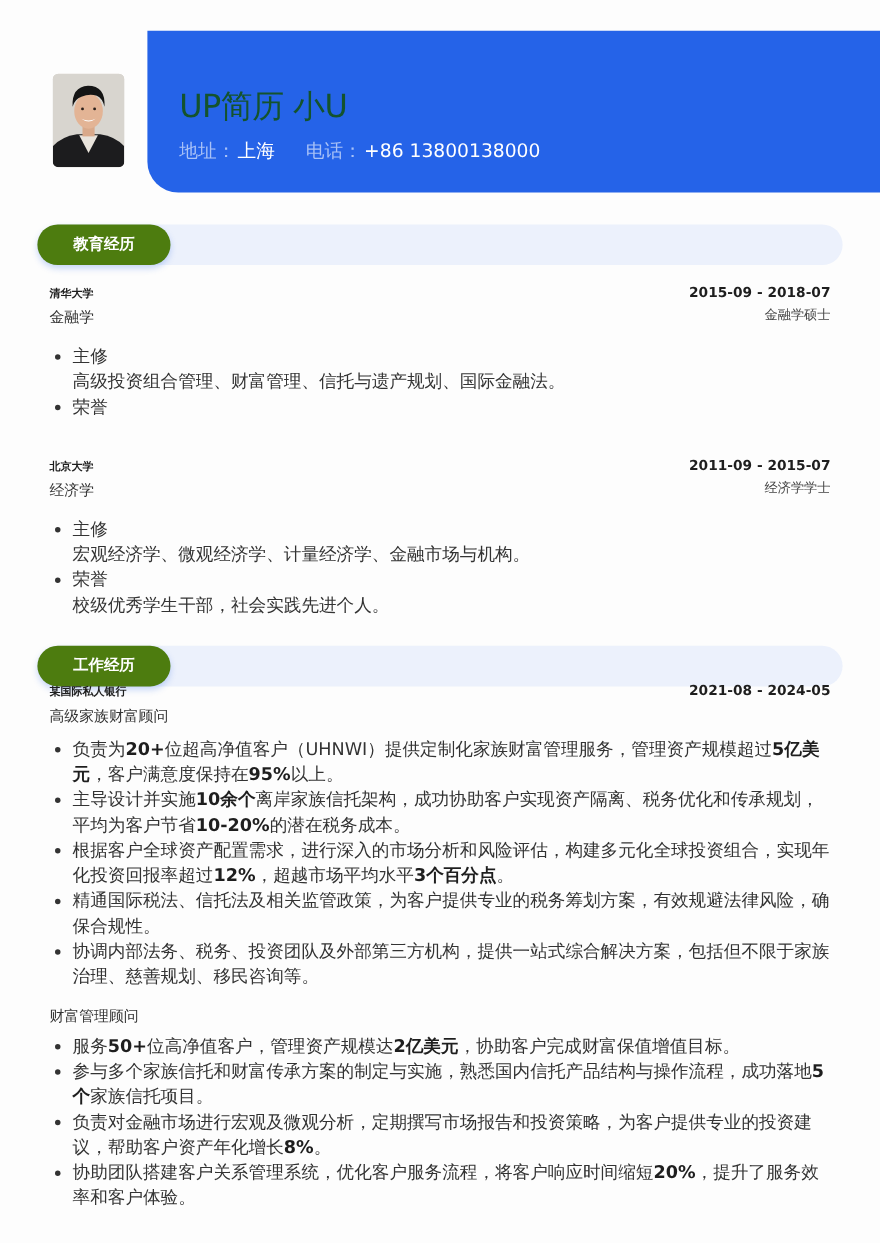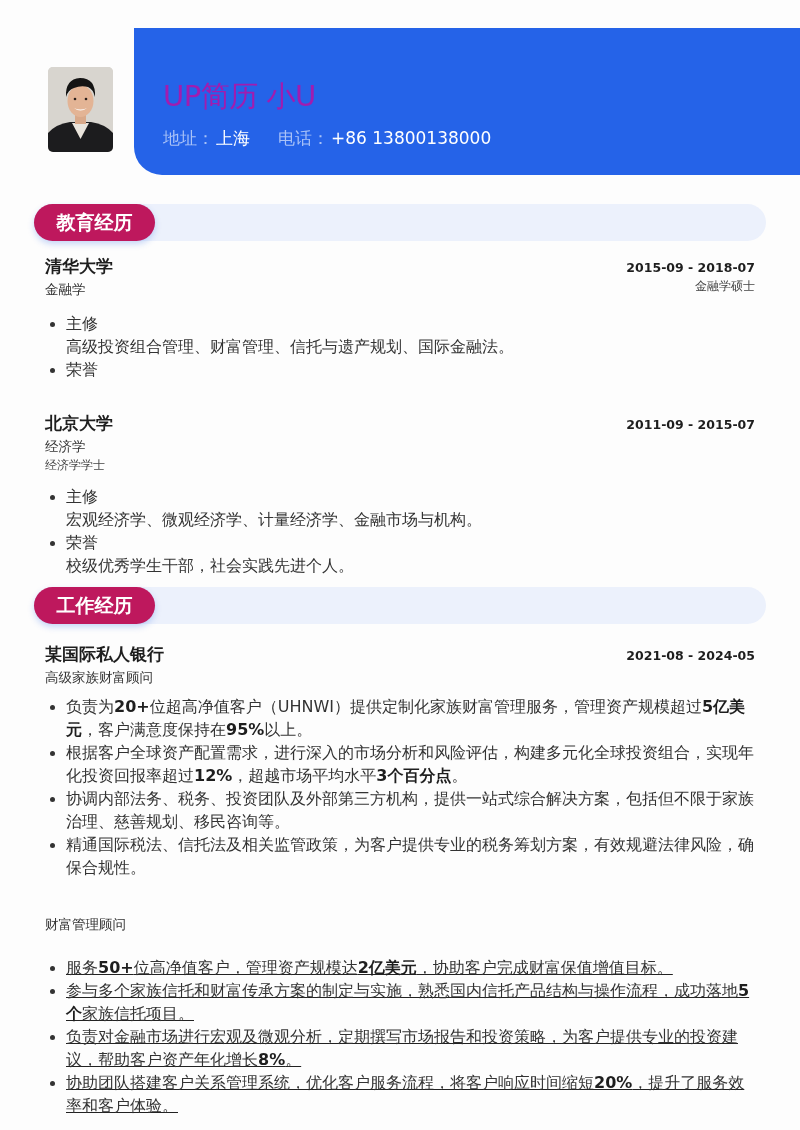--- a/index.html
+++ b/index.html
@@ -9,48 +9,48 @@
   .header-band {
     position: absolute; left: 134px; top: 28px; width: 666px; height: 147px;
     background: #2563e8; border-bottom-left-radius: 28px;
   }
   .photo {
     position: absolute; left: 48px; top: 67px; width: 65px; height: 85px;
     border-radius: 5px; overflow: hidden; background: #d9d6d0;
   }
   .photo svg { display: block; width: 100%; height: 100%; }
   .name {
-    position: absolute; left: 163px; top: 76px; color: #a21caf;
+    position: absolute; left: 163px; top: 76px; color: #14532d;
     font-size: 29px; font-weight: 500; letter-spacing: -0.5px; line-height: 40px;
   }
   .contact {
     position: absolute; left: 163px; top: 129px; font-size: 17px; color: #fff;
     display: flex; gap: 0; white-space: nowrap; line-height: 18px;
   }
   .contact .item { display: flex; margin-right: 28px; }
   .contact .lbl { color: #a9c2f7; margin-right: 2px; }
   .contact .val { color: #ffffff; }
 
   .section-head {
     position: absolute; left: 34px; width: 732px; height: 37px;
   }
   .section-head .track {
     position: absolute; left: 0; top: 0; right: 0; bottom: 0;
     background: #ecf1fc; border-radius: 18.5px;
   }
   .section-head .pill {
     position: absolute; left: 0; top: 0; width: 121px; height: 37px;
-    background: #be185d; border-radius: 18.5px; color: #fff;
-    font-size: 19px; font-weight: bold; text-align: center; line-height: 37px;
+    background: #4d7c0f; border-radius: 18.5px; color: #fff;
+    font-size: 14px; font-weight: bold; text-align: center; line-height: 37px;
     box-shadow: 0 3px 6px rgba(37,99,232,0.25);
   }
 
   .entry { position: absolute; left: 45px; width: 710px; }
   .entry-row { display: flex; justify-content: space-between; align-items: baseline; }
-  .entry .org { font-size: 17px; font-weight: bold; color: #1e1e1e; line-height: 20px; }
+  .entry .org { font-size: 10px; font-weight: bold; color: #1e1e1e; line-height: 20px; }
   .entry .date { font-size: 12.5px; font-weight: bold; color: #1e1e1e; line-height: 20px; }
   .entry .sub { font-size: 13.5px; color: #333; line-height: 22px; }
   .entry .degree { font-size: 12px; color: #444; line-height: 16px; }
 
   ul.bullets { list-style: none; margin-top: 10px; }
   ul.bullets li {
     position: relative; padding-left: 21px; font-size: 16px; color: #333;
     line-height: 23px; margin-bottom: 0px;
   }
   ul.bullets li::before {
@@ -115,56 +115,57 @@
       <div>荣誉</div>
     </li>
   </ul>
 </div>
 
 <div class="entry" style="top:413px;">
   <div class="entry-row">
     <span class="org">北京大学</span>
     <span class="date">2011-09 - 2015-07</span>
   </div>
-  <div class="entry-row" style="align-items:flex-start;flex-direction:column;">
+  <div class="entry-row" style="align-items:flex-start;">
     <span class="sub">经济学</span>
     <span class="degree">经济学学士</span>
   </div>
   <ul class="bullets edu" style="margin-top:12px;">
     <li>
       <div>主修</div>
       <div>宏观经济学、微观经济学、计量经济学、金融市场与机构。</div>
     </li>
     <li>
       <div>荣誉</div>
       <div>校级优秀学生干部，社会实践先进个人。</div>
     </li>
   </ul>
 </div>
 
 <div class="section-head" style="top:587px;">
   <div class="track"></div>
   <div class="pill">工作经历</div>
 </div>
 
-<div class="entry" style="top:644px;">
+<div class="entry" style="top:618px;">
   <div class="entry-row">
     <span class="org">某国际私人银行</span>
     <span class="date">2021-08 - 2024-05</span>
   </div>
   <div class="sub">高级家族财富顾问</div>
   <ul class="bullets" style="margin-top:7px;">
       <li><span>负责为</span><b>20+</b><span>位超高净值客户（UHNWI）提供定制化家族财富管理服务，管理资产规模超过</span><b>5亿美元</b><span>，客户满意度保持在</span><b>95%</b><span>以上。</span></li>
+      <li><span>主导设计并实施</span><b>10余个</b><span>离岸家族信托架构，成功协助客户实现资产隔离、税务优化和传承规划，平均为客户节省</span><b>10-20%</b><span>的潜在税务成本。</span></li>
       <li><span>根据客户全球资产配置需求，进行深入的市场分析和风险评估，构建多元化全球投资组合，实现年化投资回报率超过</span><b>12%</b><span>，超越市场平均水平</span><b>3个百分点</b><span>。</span></li>
+      <li><span>精通国际税法、信托法及相关监管政策，为客户提供专业的税务筹划方案，有效规避法律风险，确保合规性。</span></li>
       <li><span>协调内部法务、税务、投资团队及外部第三方机构，提供一站式综合解决方案，包括但不限于家族治理、慈善规划、移民咨询等。</span></li>
-      <li><span>精通国际税法、信托法及相关监管政策，为客户提供专业的税务筹划方案，有效规避法律风险，确保合规性。</span></li>
     </ul>
 </div>
 
 <div class="entry" style="top:913px;">
   <div class="sub">财富管理顾问</div>
-  <ul class="bullets" style="margin-top:21px;text-decoration:underline;">
+  <ul class="bullets" style="margin-top:4px;">
       <li><span>服务</span><b>50+</b><span>位高净值客户，管理资产规模达</span><b>2亿美元</b><span>，协助客户完成财富保值增值目标。</span></li>
       <li><span>参与多个家族信托和财富传承方案的制定与实施，熟悉国内信托产品结构与操作流程，成功落地</span><b>5个</b><span>家族信托项目。</span></li>
       <li><span>负责对金融市场进行宏观及微观分析，定期撰写市场报告和投资策略，为客户提供专业的投资建议，帮助客户资产年化增长</span><b>8%</b><span>。</span></li>
       <li><span>协助团队搭建客户关系管理系统，优化客户服务流程，将客户响应时间缩短</span><b>20%</b><span>，提升了服务效率和客户体验。</span></li>
     </ul>
 </div>
 
 </body></html>

